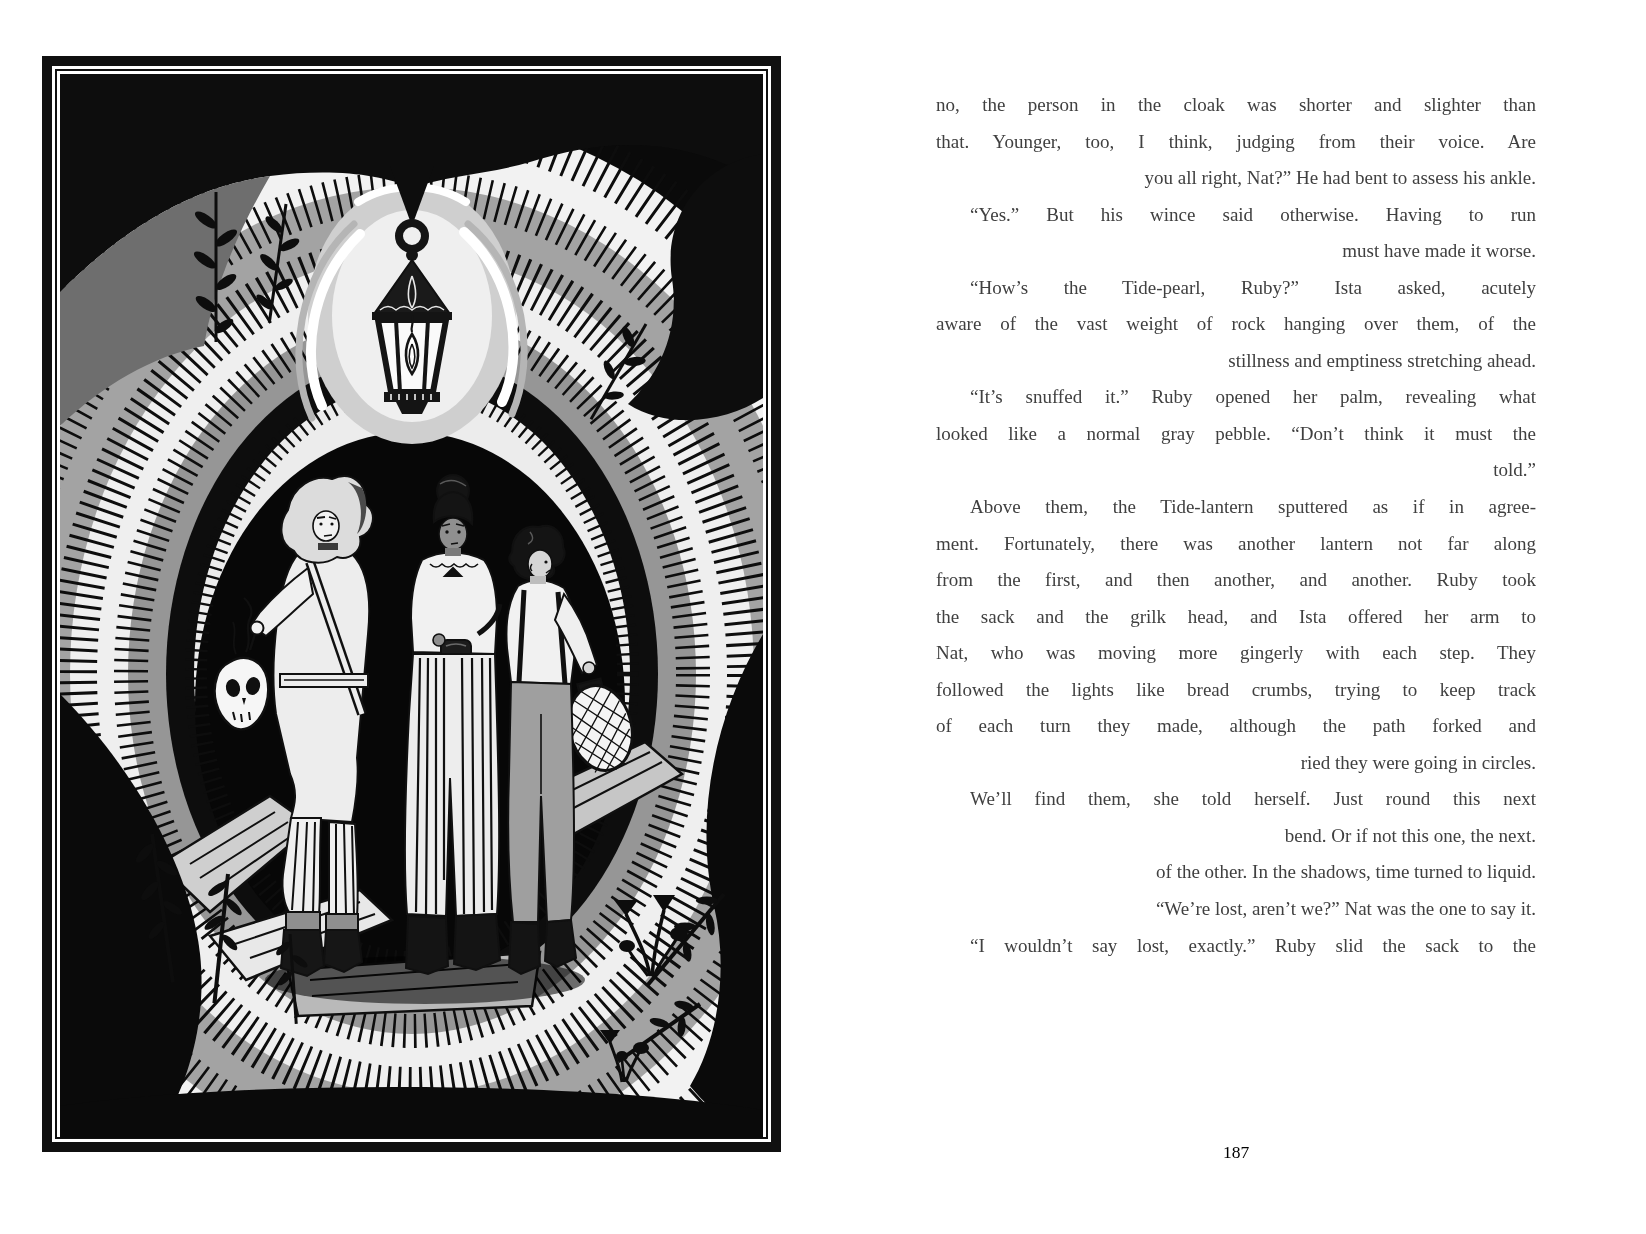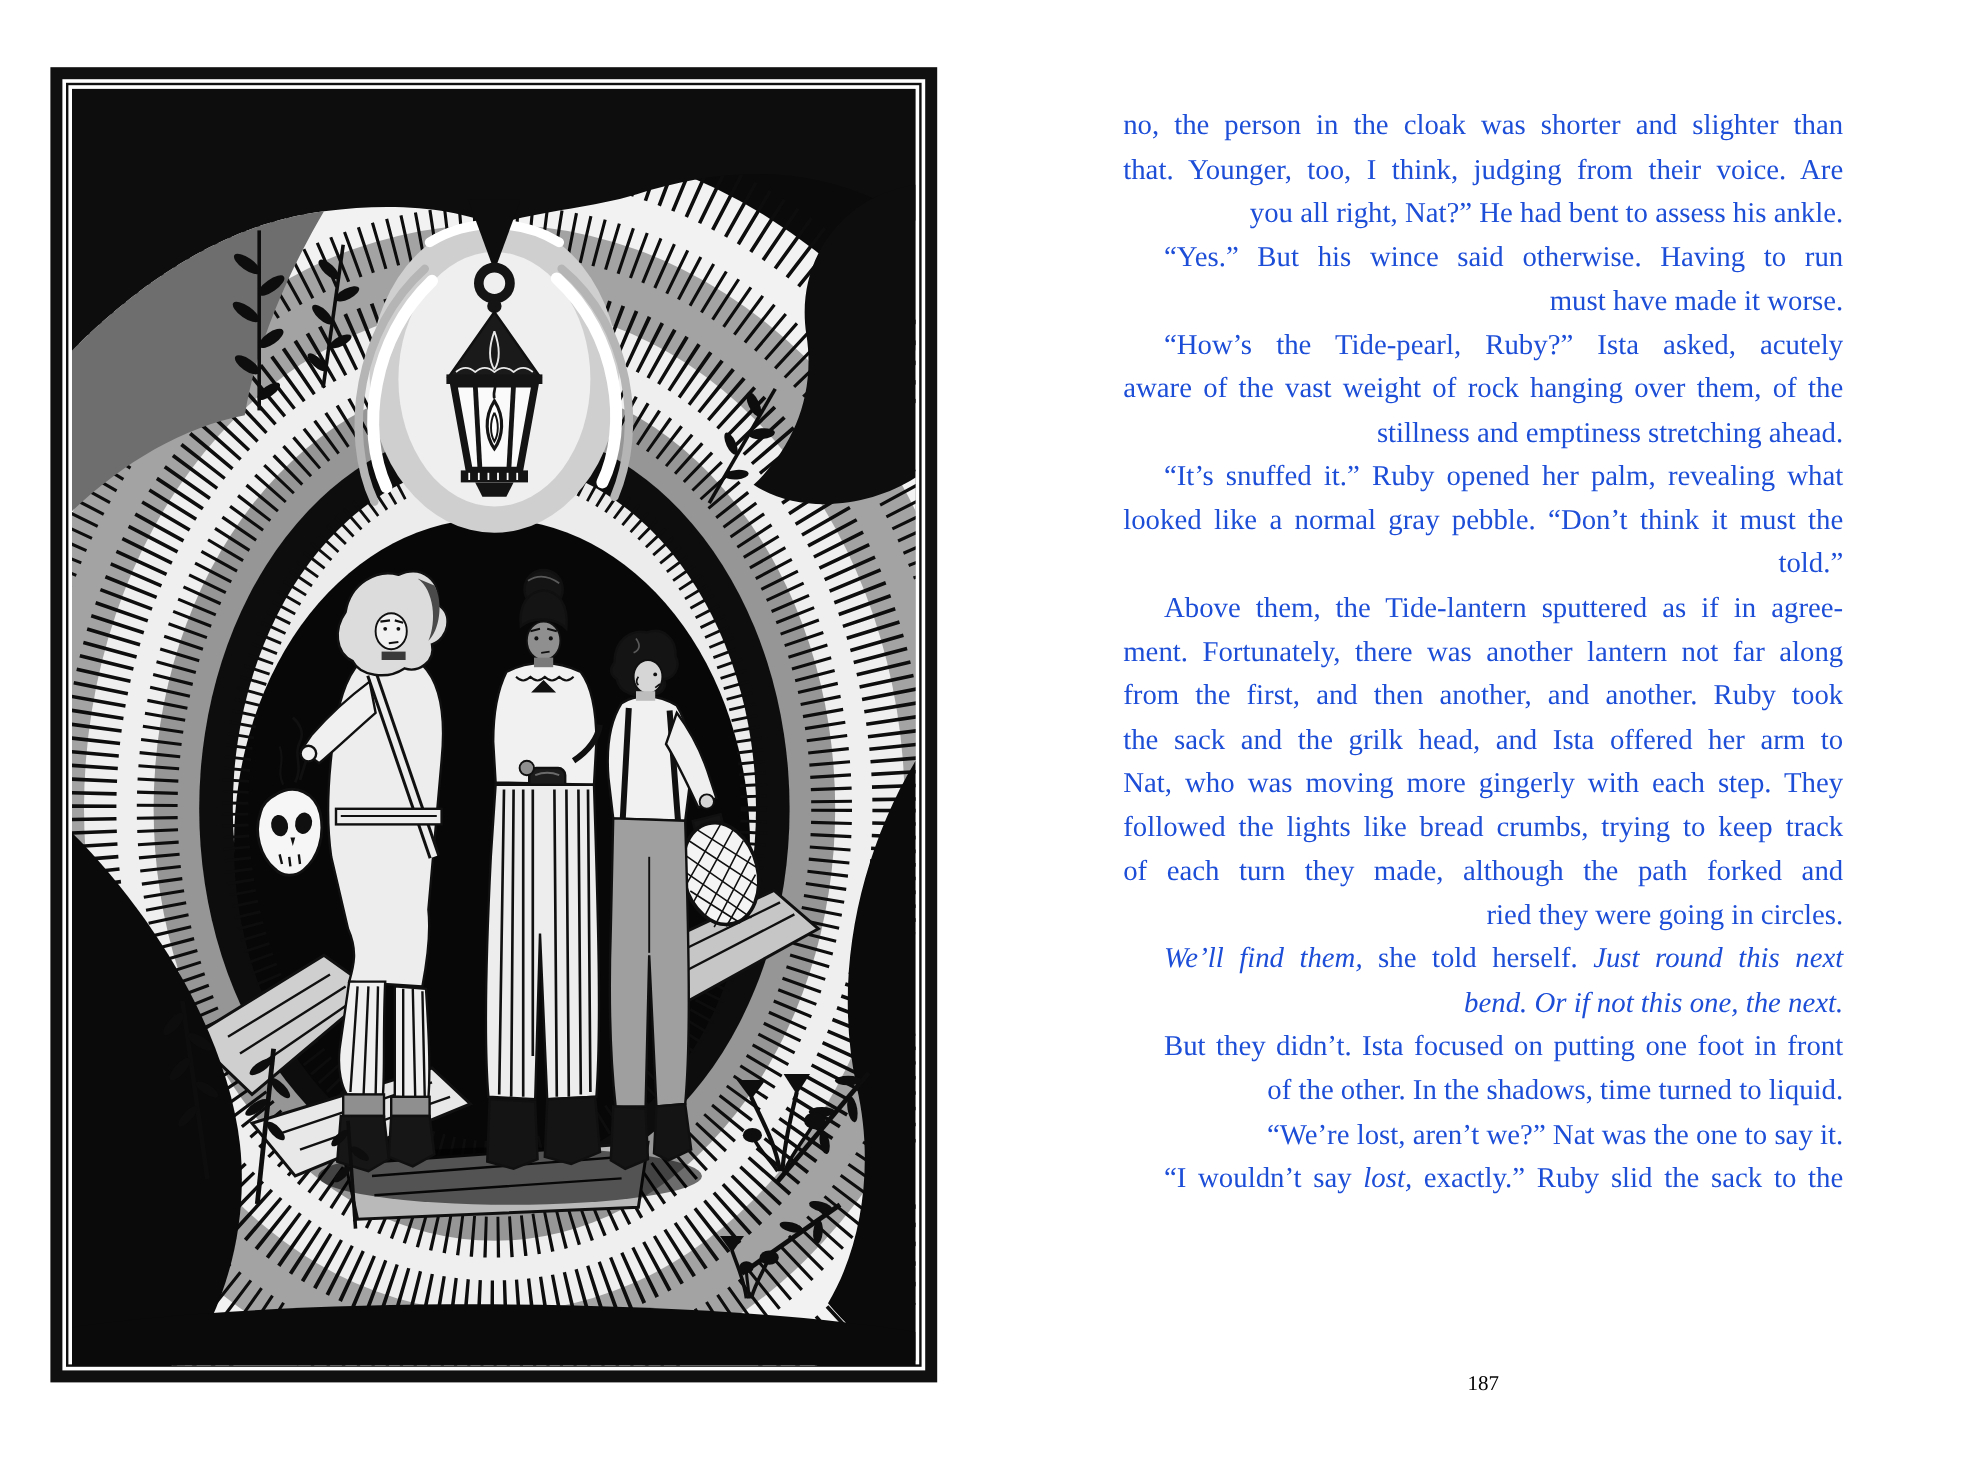--- a/index.html
+++ b/index.html
@@ -24,26 +24,26 @@
     box-sizing:border-box;
     border:2px solid #101010;
     padding:3px;
     background:#ffffff;
   }
   .illo-inner svg{display:block;}
 
   
   .text-column{
     position:absolute;left:936px;top:87px;width:600px;
-    font-size:24px;line-height:36.55px;color:#1d4ed8;
+    font-size:19px;line-height:36.55px;color:#404040;
   }
   .line{min-height:36.55px;text-align:right;}
   .line.j{text-align:justify;text-align-last:justify;}
   .line.ind{text-indent:34px;}
-  .it{font-style:italic;}
+  .it{}
   .folio{
     position:absolute;left:936px;top:1142px;width:600px;
     text-align:center;font-size:17.5px;color:#000000;
   }
 </style>
 </head>
 <body>
 
 <div class="illo-frame">
   <div class="illo-inner">
@@ -343,19 +343,18 @@
     <div class="line j ind"><span>Above them, the Tide-lantern sputtered as if in agree-</span></div>
     <div class="line j"><span>ment. Fortunately, there was another lantern not far along</span></div>
     <div class="line j"><span>from the first, and then another, and another. Ruby took</span></div>
     <div class="line j"><span>the sack and the grilk head, and Ista offered her arm to</span></div>
     <div class="line j"><span>Nat, who was moving more gingerly with each step. They</span></div>
     <div class="line j"><span>followed the lights like bread crumbs, trying to keep track</span></div>
     <div class="line j"><span>of each turn they made, although the path forked and</span></div>
     <div class="line"><span>ried they were going in circles.</span></div>
     <div class="line j ind"><span class="it">We’ll find them,</span><span> she told herself. </span><span class="it">Just round this next</span></div>
     <div class="line"><span class="it">bend. Or if not this one, the next.</span></div>
-    <div class="line j ind"><span>But they didn’t. Ista focused on putting one foot in front</span></div>
     <div class="line"><span>of the other. In the shadows, time turned to liquid.</span></div>
     <div class="line ind"><span>“We’re lost, aren’t we?” Nat was the one to say it.</span></div>
     <div class="line j ind"><span>“I wouldn’t say </span><span class="it">lost,</span><span> exactly.” Ruby slid the sack to the</span></div>
   </div>
 
 <div class="folio">187</div>
 
 </body></html>

